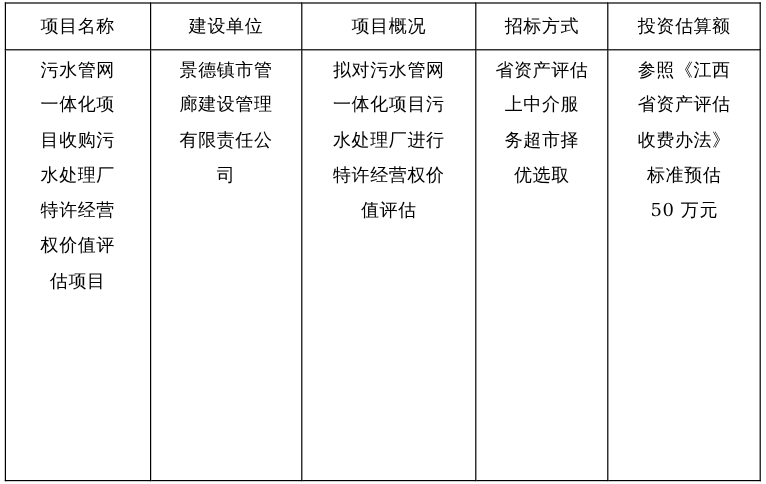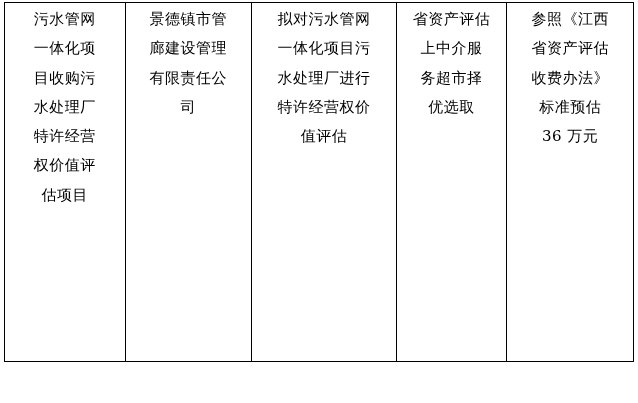--- a/index.html
+++ b/index.html
@@ -56,20 +56,37 @@
 
 <table class="doc-table">
   <colgroup>
     <col class="col0">
     <col class="col1">
     <col class="col2">
     <col class="col3">
     <col class="col4">
   </colgroup>
   <tbody>
+    <tr class="header-row">
+      <td>
+        <span class="cell-inner">项目名称</span>
+      </td>
+      <td>
+        <span class="cell-inner">建设单位</span>
+      </td>
+      <td>
+        <span class="cell-inner">项目概况</span>
+      </td>
+      <td>
+        <span class="cell-inner">招标方式</span>
+      </td>
+      <td>
+        <span class="cell-inner">投资估算额</span>
+      </td>
+    </tr>
     <tr class="body-row">
       <td>
         <span class="cell-inner">污水管网
 一体化项
 目收购污
 水处理厂
 特许经营
 权价值评
 估项目</span>
       </td>
@@ -90,17 +107,17 @@
         <span class="cell-inner">省资产评估
 上中介服
 务超市择
 优选取</span>
       </td>
       <td>
         <span class="cell-inner">参照《江西
 省资产评估
 收费办法》
 标准预估
-36 万元</span>
+50 万元</span>
       </td>
     </tr>
   </tbody>
 </table>
 
 </body></html>

